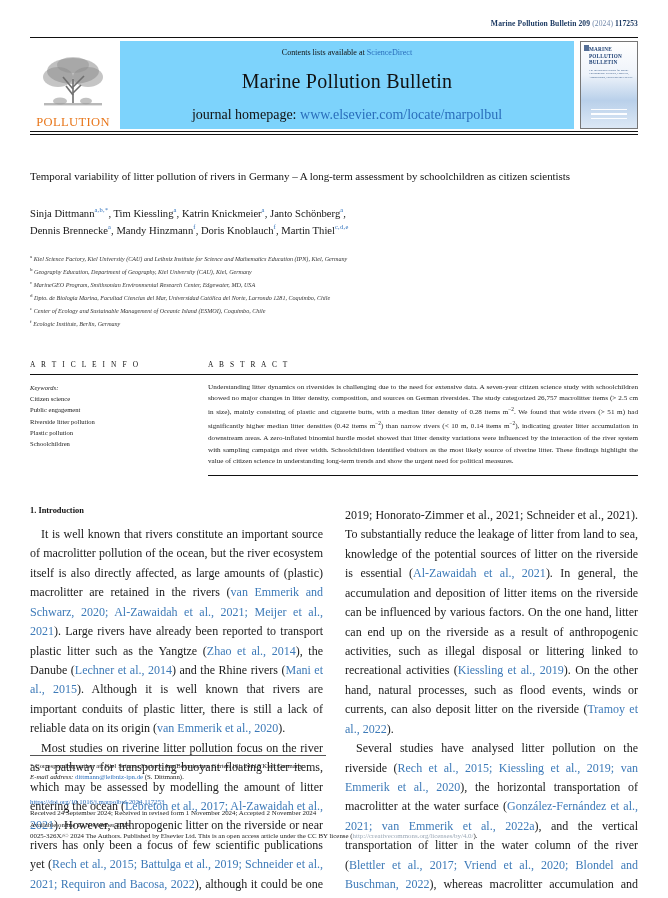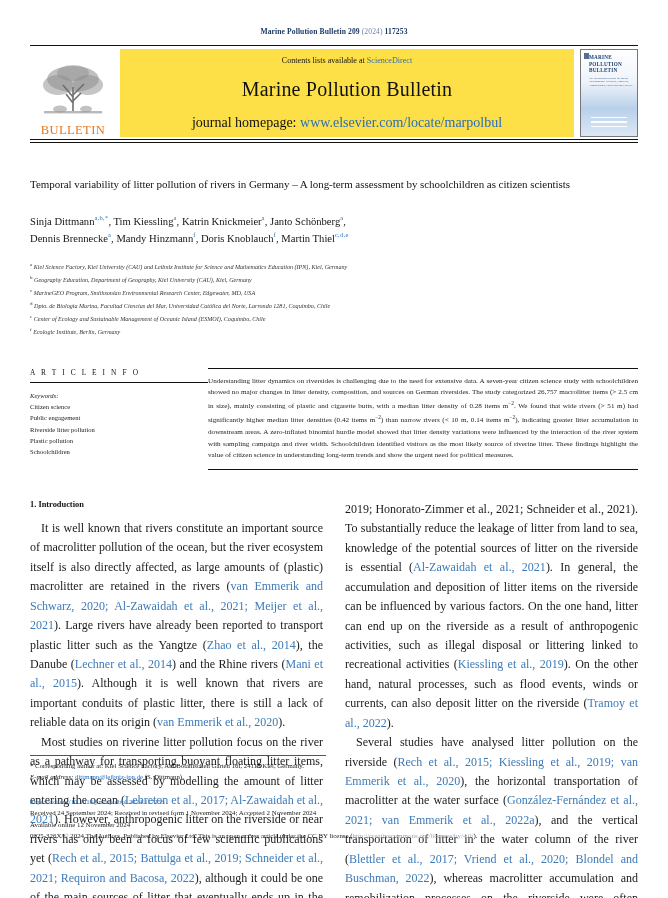--- a/index.html
+++ b/index.html
@@ -17,24 +17,24 @@
     height: 898px;
     background: #ffffff;
     position: relative;
     overflow: hidden;
     box-sizing: border-box;
     padding: 0 30px;
   }
 
   
   .running-head {
-    text-align: center;
+    text-align: right;
     font-size: 7.6px;
     color: #2c4b7c;
-    padding-top: 27px;
+    padding-top: 19px;
     letter-spacing: .1px;
   }
   .running-head .rh-bold { font-weight: bold; color:#1c3a63; }
   .running-head .rh-light { color:#6f86a8; }
 
   
   .banner {
     margin-top: 9px;
     display: flex;
     align-items: stretch;
@@ -59,21 +59,21 @@
     font-family: "Liberation Serif", serif;
     font-size: 12.5px;
     letter-spacing: .4px;
     color: #e8761a;
     font-weight: normal;
     line-height: 1;
     margin-top: 1px;
   }
   .banner-center {
     flex: 1 1 auto;
-    background: #fde047;
+    background: #7dd3fc;
     margin: 0 6px 0 4px;
     display: flex;
     flex-direction: column;
     align-items: center;
     justify-content: center;
     text-align: center;
   }
   .contents-line {
     font-size: 8.1px;
     color: #111;
@@ -271,21 +271,21 @@
           <path d="M35 34 L46 23"></path>
           <path d="M35 42 L28 33"></path>
           <path d="M35 40 L43 32"></path>
         </g>
         <g fill="#9a9a9a">
           <rect x="6" y="50" width="58" height="2.4" opacity="0.7"></rect>
           <ellipse cx="22" cy="48" rx="7" ry="3.6" opacity="0.6"></ellipse>
           <ellipse cx="48" cy="48" rx="6" ry="3.2" opacity="0.6"></ellipse>
         </g>
       </svg>
-      <div class="elsevier-word">BULLETIN</div>
+      <div class="elsevier-word">POLLUTION</div>
     </div>
 
     <div class="banner-center">
       <div class="contents-line">
         <span>Contents lists available at</span>
         <span class="link">ScienceDirect</span>
       </div>
       <div class="journal-title">Marine Pollution Bulletin</div>
       <div class="homepage-line">
         <span>journal homepage:</span>
@@ -332,20 +332,21 @@
         <div class="kw-title">Keywords:</div>
         <div>Citizen science</div>
         <div>Public engagement</div>
         <div>Riverside litter pollution</div>
         <div>Plastic pollution</div>
         <div>Schoolchildren</div>
       </div>
     </div>
 
     <div class="col-abstract">
+      <div class="sec-head">A B S T R A C T</div>
       <div class="rule"></div>
       <div class="abstract-body">Understanding litter dynamics on riversides is challenging due to the need for extensive data. A seven-year citizen science study with schoolchildren showed no major changes in litter density, composition, and sources on German riversides. The study categorized 26,757 macrolitter items (&gt; 2.5 cm in size), mainly consisting of plastic and cigarette butts, with a median litter density of 0.28 items m<sup>−2</sup>. We found that wide rivers (&gt; 51 m) had significantly higher median litter densities (0.42 items m<sup>−2</sup>) than narrow rivers (&lt; 10 m, 0.14 items m<sup>−2</sup>), indicating greater litter accumulation in downstream areas. A zero-inflated binomial hurdle model showed that litter density variations were influenced by the interaction of the river system with sampling campaign and river width. Schoolchildren identified visitors as the most likely source of riverine litter. These findings highlight the value of citizen science in understanding long-term trends and show the urgent need for political measures.</div>
       <div class="abstract-rule-bottom"></div>
     </div>
   </div>
 
   <div class="body-cols">
     <div class="body-col">
       <div class="body-head">1. Introduction</div>
       <p>It is well known that rivers constitute an important source of macrolitter pollution of the ocean, but the river ecosystem itself is also directly affected, as large amounts of (plastic) macrolitter are retained in the rivers (<span class="cite">van Emmerik and Schwarz, 2020; Al-Zawaidah et al., 2021; Meijer et al., 2021</span>). Large rivers have already been reported to transport plastic litter such as the Yangtze (<span class="cite">Zhao et al., 2014</span>), the Danube (<span class="cite">Lechner et al., 2014</span>) and the Rhine rivers (<span class="cite">Mani et al., 2015</span>). Although it is well known that rivers are important conduits of plastic litter, there is still a lack of reliable data on its origin (<span class="cite">van Emmerik et al., 2020</span>).</p>

